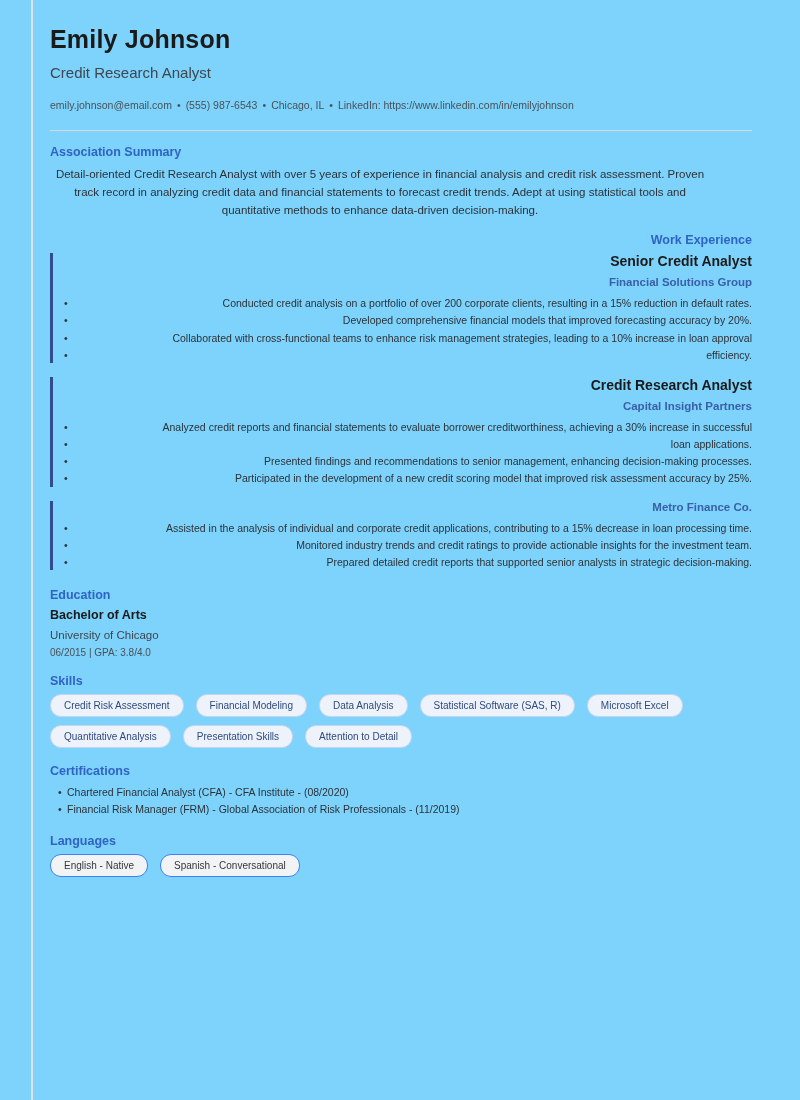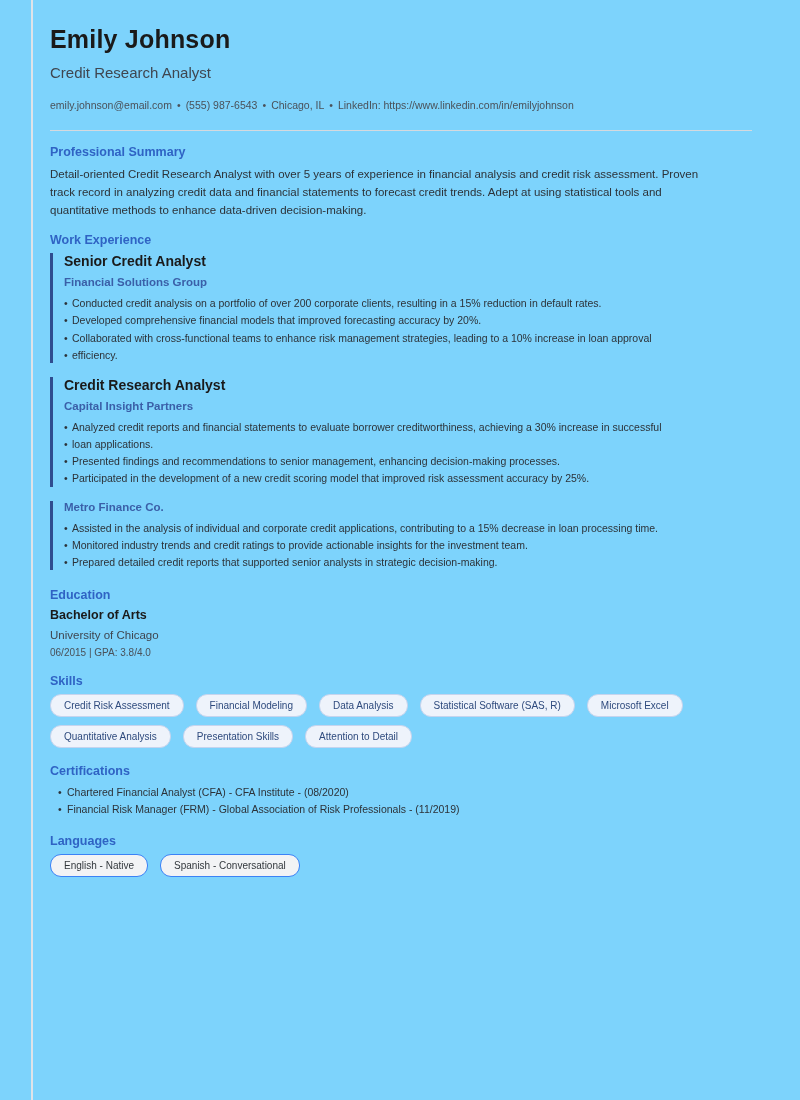--- a/index.html
+++ b/index.html
@@ -64,20 +64,21 @@
     font-weight: bold;
     margin: 0 0 6px 0;
   }
   .section { margin-bottom: 14px; }
   .summary-text {
     font-size: 11.5px;
     line-height: 1.58;
     color: #2c3238;
     margin: 0;
     max-width: 660px;
+    text-align: center;
   }
   .exp-item {
     border-left: 3px solid #2f4d8f;
     padding-left: 11px;
     margin-bottom: 14px;
   }
   .exp-role {
     font-size: 14px;
     font-weight: bold;
     color: #1a1a1a;
@@ -171,25 +172,25 @@
   <div class="job-title">Credit Research Analyst</div>
 
   <div class="contact">
     <span>emily.johnson@email.com</span><span class="sep">•</span><span>(555) 987-6543</span><span class="sep">•</span><span>Chicago, IL</span><span class="sep">•</span><span>LinkedIn:</span>
     <span>https://www.linkedin.com/in/emilyjohnson</span>
   </div>
 
   <div class="divider"></div>
 
   <div class="section">
-    <div class="section-title">Professional Summary</div>
+    <div class="section-title">Association Summary</div>
     <p class="summary-text">Detail-oriented Credit Research Analyst with over 5 years of experience in financial analysis and credit risk assessment. Proven track record in analyzing credit data and financial statements to forecast credit trends. Adept at using statistical tools and quantitative methods to enhance data-driven decision-making.</p>
   </div>
 
-  <div class="section" style="">
+  <div class="section" style="text-align:right;">
     <div class="section-title">Work Experience</div>
 
     <div class="exp-item">
       <div class="exp-role">Senior Credit Analyst</div>
       <div class="exp-company">Financial Solutions Group</div>
       <ul class="bullets">
         <li>Conducted credit analysis on a portfolio of over 200 corporate clients, resulting in a 15% reduction in default rates.</li>
         <li>Developed comprehensive financial models that improved forecasting accuracy by 20%.</li>
         <li>Collaborated with cross-functional teams to enhance risk management strategies, leading to a 10% increase in loan approval</li>
         <li>efficiency.</li>

